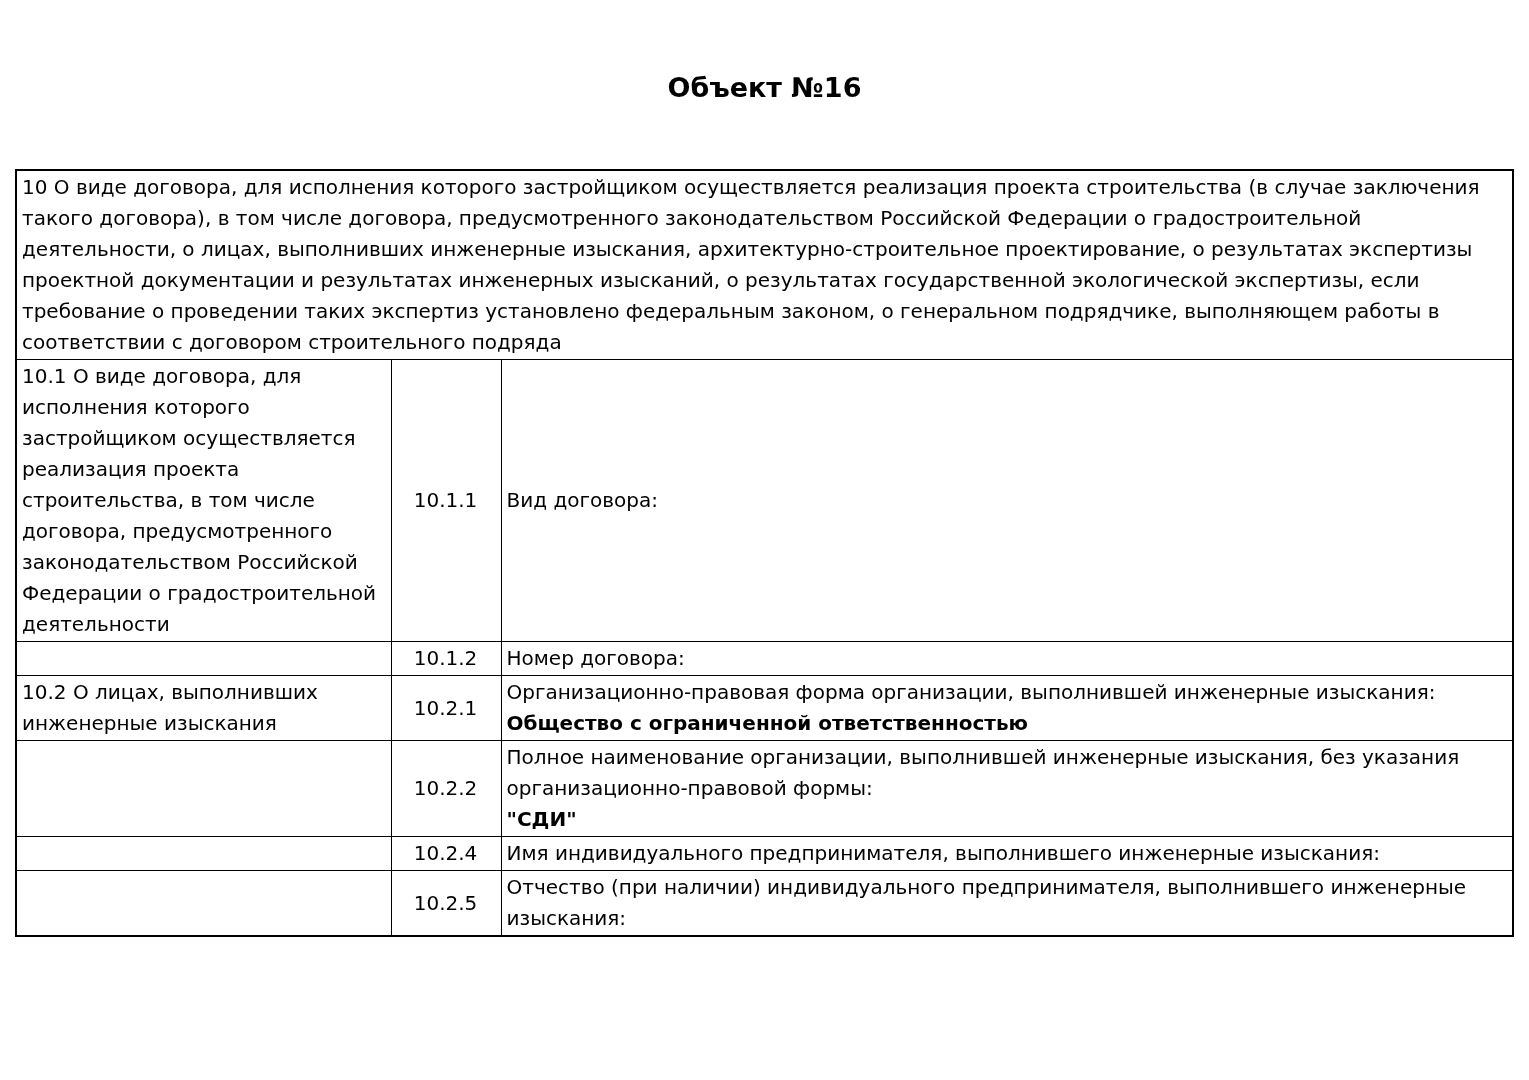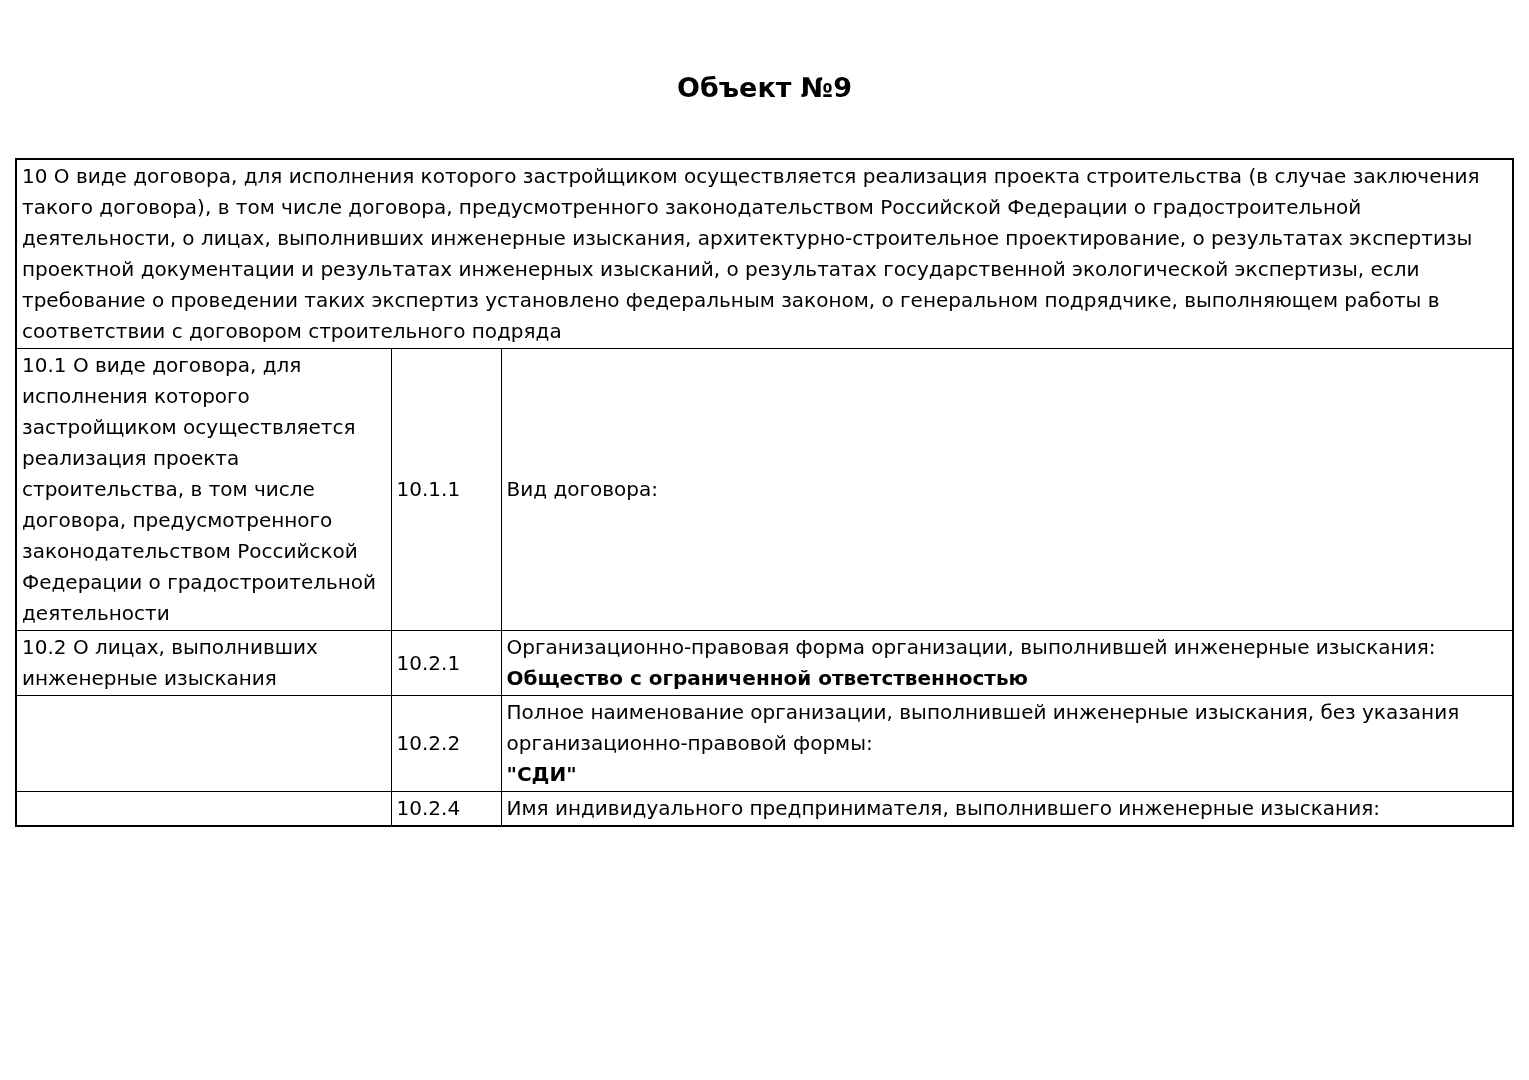--- a/index.html
+++ b/index.html
@@ -17,49 +17,49 @@
     left: 0;
     width: 100%;
     text-align: center;
     font-size: 27px;
     font-weight: bold;
     line-height: 1.2;
   }
   .doc-table {
     position: absolute;
     left: 15px;
-    top: 158px;
+    top: 169px;
     width: 1499px;
     border-collapse: collapse;
     table-layout: fixed;
     font-size: 20px;
     line-height: 1.55;
     border: 2px solid #000;
   }
   .doc-table td {
     border: 1px solid #000;
     padding: 1px 6px 1px 5px;
     overflow: hidden;
   }
   .cell-header { vertical-align: top; }
   .cell-section { vertical-align: top; }
-  .cell-code { vertical-align: middle; }
+  .cell-code { vertical-align: middle; text-align: center; }
   .cell-content { vertical-align: middle; }
   .field-value { font-weight: bold; }
   .r-tall   { height: 280px; }
   .r-single { height: 34px; }
   .r-2lines { height: 62px; padding-left: 44px; }
   .r-3lines { height: 94px; }
 </style>
 </head>
 <body>
 
 <div class="page">
 
-  <div class="doc-title">Объект №9</div>
+  <div class="doc-title">Объект №16</div>
 
   <table class="doc-table">
     <colgroup>
       <col style="width:375px">
       <col style="width:110px">
       <col>
     </colgroup>
 
     <tbody>
         <tr>
@@ -68,20 +68,28 @@
 
     <tr class="r-tall">
       <td class="cell-section">10.1 О виде договора, для исполнения которого застройщиком осуществляется реализация проекта строительства, в том числе договора, предусмотренного законодательством Российской Федерации о градостроительной деятельности</td>
       <td class="cell-code">10.1.1</td>
       <td class="cell-content">
         <div class="field-label">Вид договора:</div>
         <div class="field-value"></div>
       </td>
     </tr>
 
+    <tr class="r-single">
+      <td class="cell-section"></td>
+      <td class="cell-code">10.1.2</td>
+      <td class="cell-content">
+        <div class="field-label">Номер договора:</div>
+        <div class="field-value"></div>
+      </td>
+    </tr>
 
 
 
     <tr class="r-2lines">
       <td class="cell-section">10.2 О лицах, выполнивших инженерные изыскания</td>
       <td class="cell-code">10.2.1</td>
       <td class="cell-content">
         <div class="field-label">Организационно-правовая форма организации, выполнившей инженерные изыскания:</div>
         <div class="field-value">Общество с ограниченной ответственностью</div>
       </td>
@@ -99,16 +107,24 @@
 
     <tr class="r-single">
       <td class="cell-section"></td>
       <td class="cell-code">10.2.4</td>
       <td class="cell-content">
         <div class="field-label">Имя индивидуального предпринимателя, выполнившего инженерные изыскания:</div>
         <div class="field-value"></div>
       </td>
     </tr>
 
+    <tr class="r-2lines">
+      <td class="cell-section"></td>
+      <td class="cell-code">10.2.5</td>
+      <td class="cell-content">
+        <div class="field-label">Отчество (при наличии) индивидуального предпринимателя, выполнившего инженерные изыскания:</div>
+        <div class="field-value"></div>
+      </td>
+    </tr>
 
   </tbody>
     </table>
 </div>
 
 </body></html>

